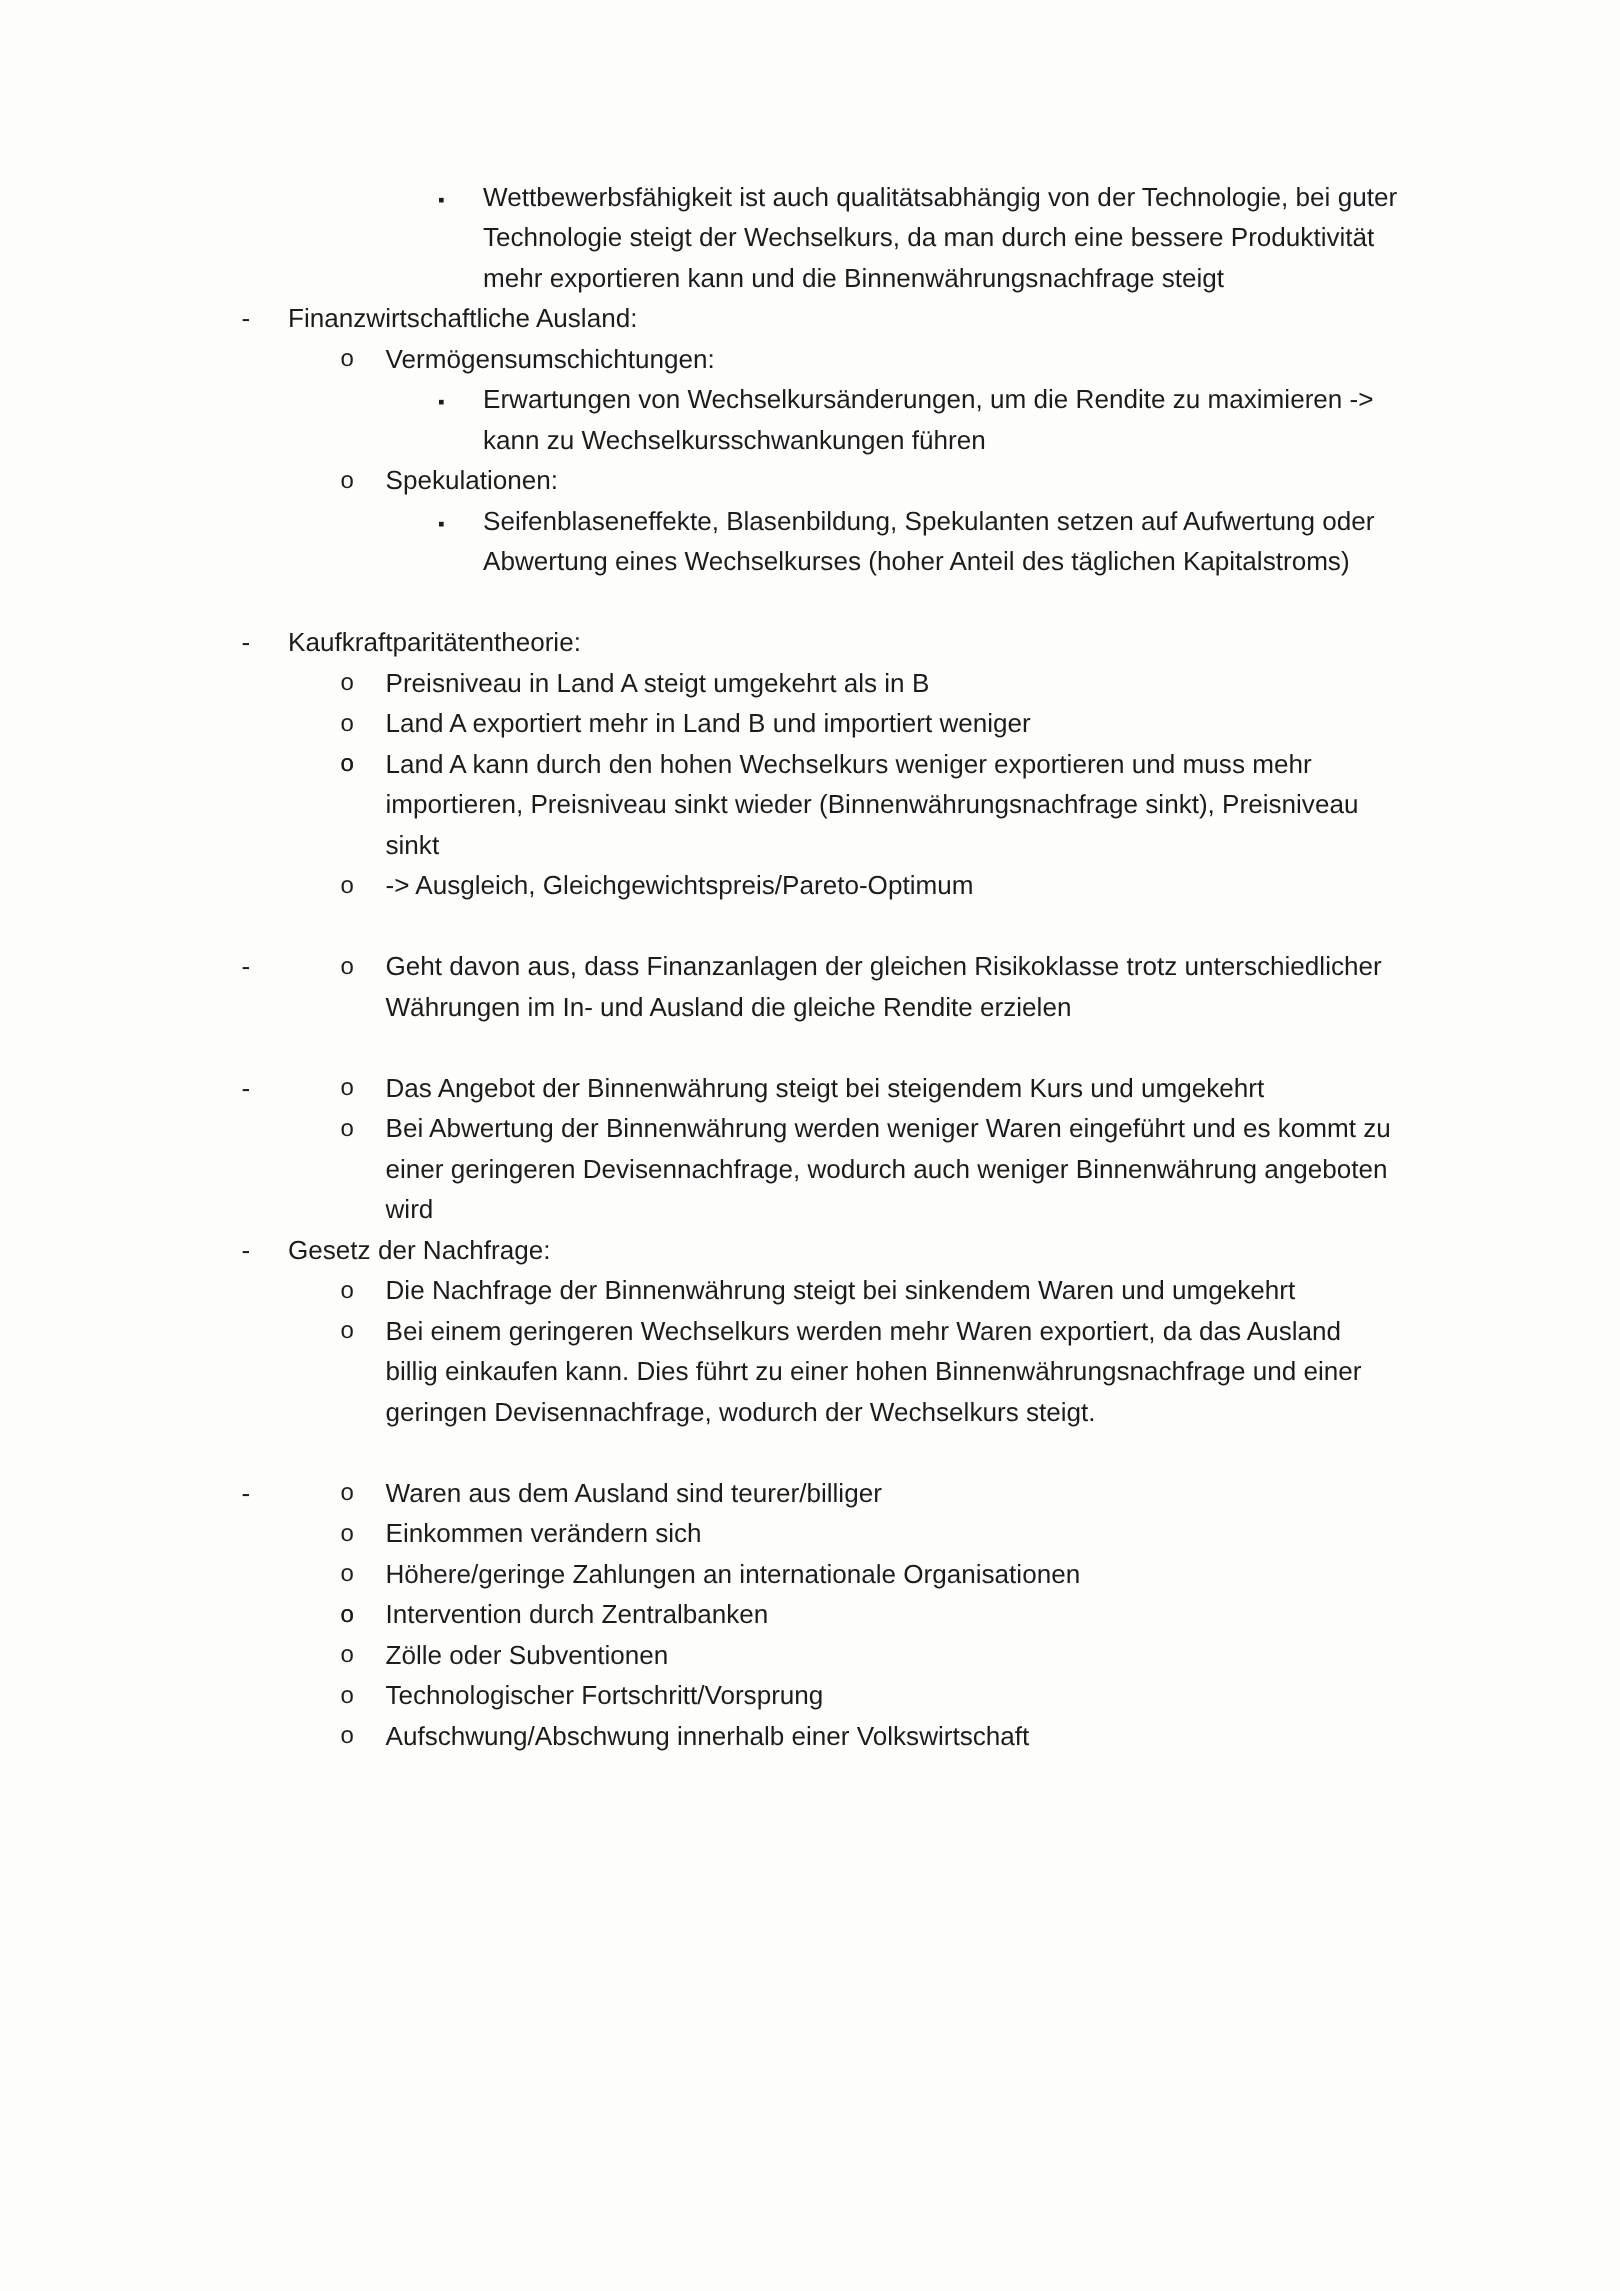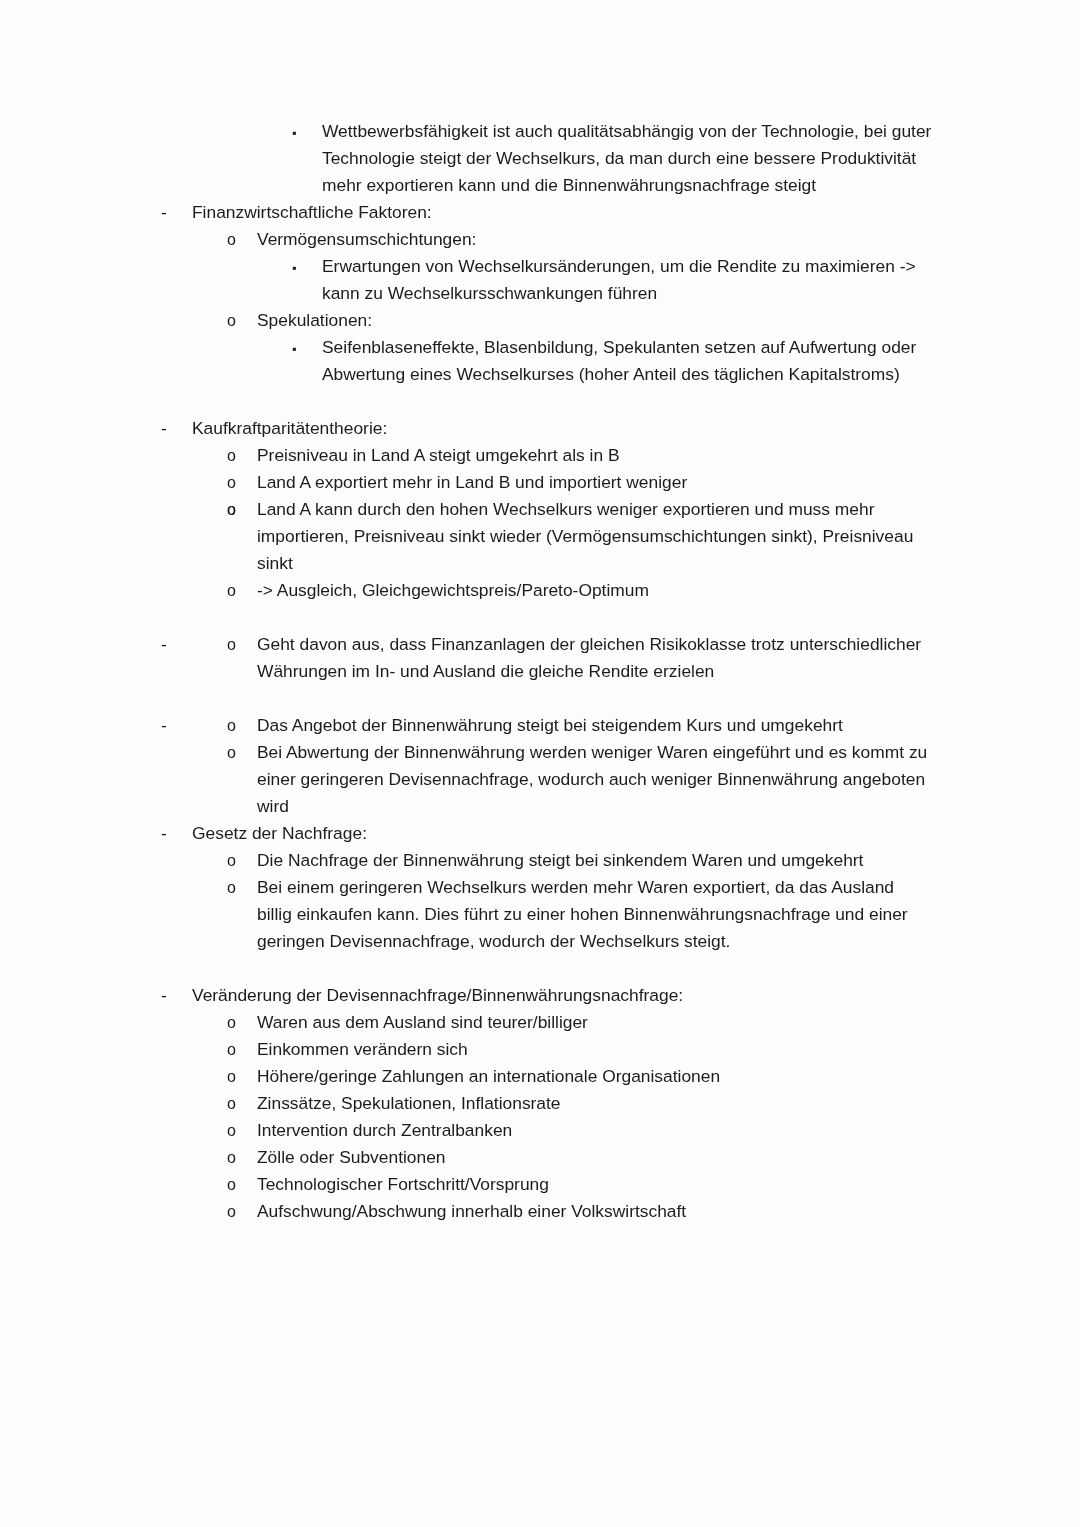--- a/index.html
+++ b/index.html
@@ -72,21 +72,21 @@
 <body>
 
 <div class="page">
   <div class="doc-body" id="doc-body">
       <div class="row lvl3">
         <span class="marker">▪</span>
         <span class="txt">Wettbewerbsfähigkeit ist auch qualitätsabhängig von der Technologie, bei guter Technologie steigt der Wechselkurs, da man durch eine bessere Produktivität mehr exportieren kann und die Binnenwährungsnachfrage steigt</span>
       </div>
       <div class="row lvl1">
         <span class="marker">-</span>
-        <span class="txt">Finanzwirtschaftliche Faktoren:</span>
+        <span class="txt">Finanzwirtschaftliche Ausland:</span>
       </div>
       <div class="row lvl2">
         <span class="marker">o</span>
         <span class="txt">Vermögensumschichtungen:</span>
       </div>
       <div class="row lvl3">
         <span class="marker">▪</span>
         <span class="txt">Erwartungen von Wechselkursänderungen, um die Rendite zu maximieren -&gt; kann zu Wechselkursschwankungen führen</span>
       </div>
       <div class="row lvl2">
@@ -108,21 +108,21 @@
       </div>
       <div class="row lvl2">
         <span class="marker">o</span>
         <span class="txt">Land A exportiert mehr in Land B und importiert weniger</span>
       </div>
       <div class="row lvl2">
         <span class="marker">o</span>
       </div>
       <div class="row lvl2">
         <span class="marker">o</span>
-        <span class="txt">Land A kann durch den hohen Wechselkurs weniger exportieren und muss mehr importieren, Preisniveau sinkt wieder (Vermögensumschichtungen sinkt), Preisniveau sinkt</span>
+        <span class="txt">Land A kann durch den hohen Wechselkurs weniger exportieren und muss mehr importieren, Preisniveau sinkt wieder (Binnenwährungsnachfrage sinkt), Preisniveau sinkt</span>
       </div>
       <div class="row lvl2">
         <span class="marker">o</span>
         <span class="txt"><span>-&gt; Ausgleich, Gleichgewichtspreis/</span><span class="u">Pareto-Optimum</span></span>
       </div>
       <div class="spacer"></div>
       <div class="row lvl1">
         <span class="marker">-</span>
       </div>
       <div class="row lvl2">
@@ -149,37 +149,35 @@
         <span class="marker">o</span>
         <span class="txt">Die Nachfrage der Binnenwährung steigt bei sinkendem Waren und umgekehrt</span>
       </div>
       <div class="row lvl2">
         <span class="marker">o</span>
         <span class="txt">Bei einem geringeren Wechselkurs werden mehr Waren exportiert, da das Ausland billig einkaufen kann. Dies führt zu einer hohen Binnenwährungsnachfrage und einer geringen Devisennachfrage, wodurch der Wechselkurs steigt.</span>
       </div>
       <div class="spacer"></div>
       <div class="row lvl1">
         <span class="marker">-</span>
-        <span class="txt">Veränderung der Devisennachfrage/Binnenwährungsnachfrage:</span>
       </div>
       <div class="row lvl2">
         <span class="marker">o</span>
         <span class="txt">Waren aus dem Ausland sind teurer/billiger</span>
       </div>
       <div class="row lvl2">
         <span class="marker">o</span>
         <span class="txt">Einkommen verändern sich</span>
       </div>
       <div class="row lvl2">
         <span class="marker">o</span>
         <span class="txt">Höhere/geringe Zahlungen an internationale Organisationen</span>
       </div>
       <div class="row lvl2">
         <span class="marker">o</span>
-        <span class="txt">Zinssätze, Spekulationen, Inflationsrate</span>
       </div>
       <div class="row lvl2">
         <span class="marker">o</span>
         <span class="txt">Intervention durch Zentralbanken</span>
       </div>
       <div class="row lvl2">
         <span class="marker">o</span>
         <span class="txt">Zölle oder Subventionen</span>
       </div>
       <div class="row lvl2">

